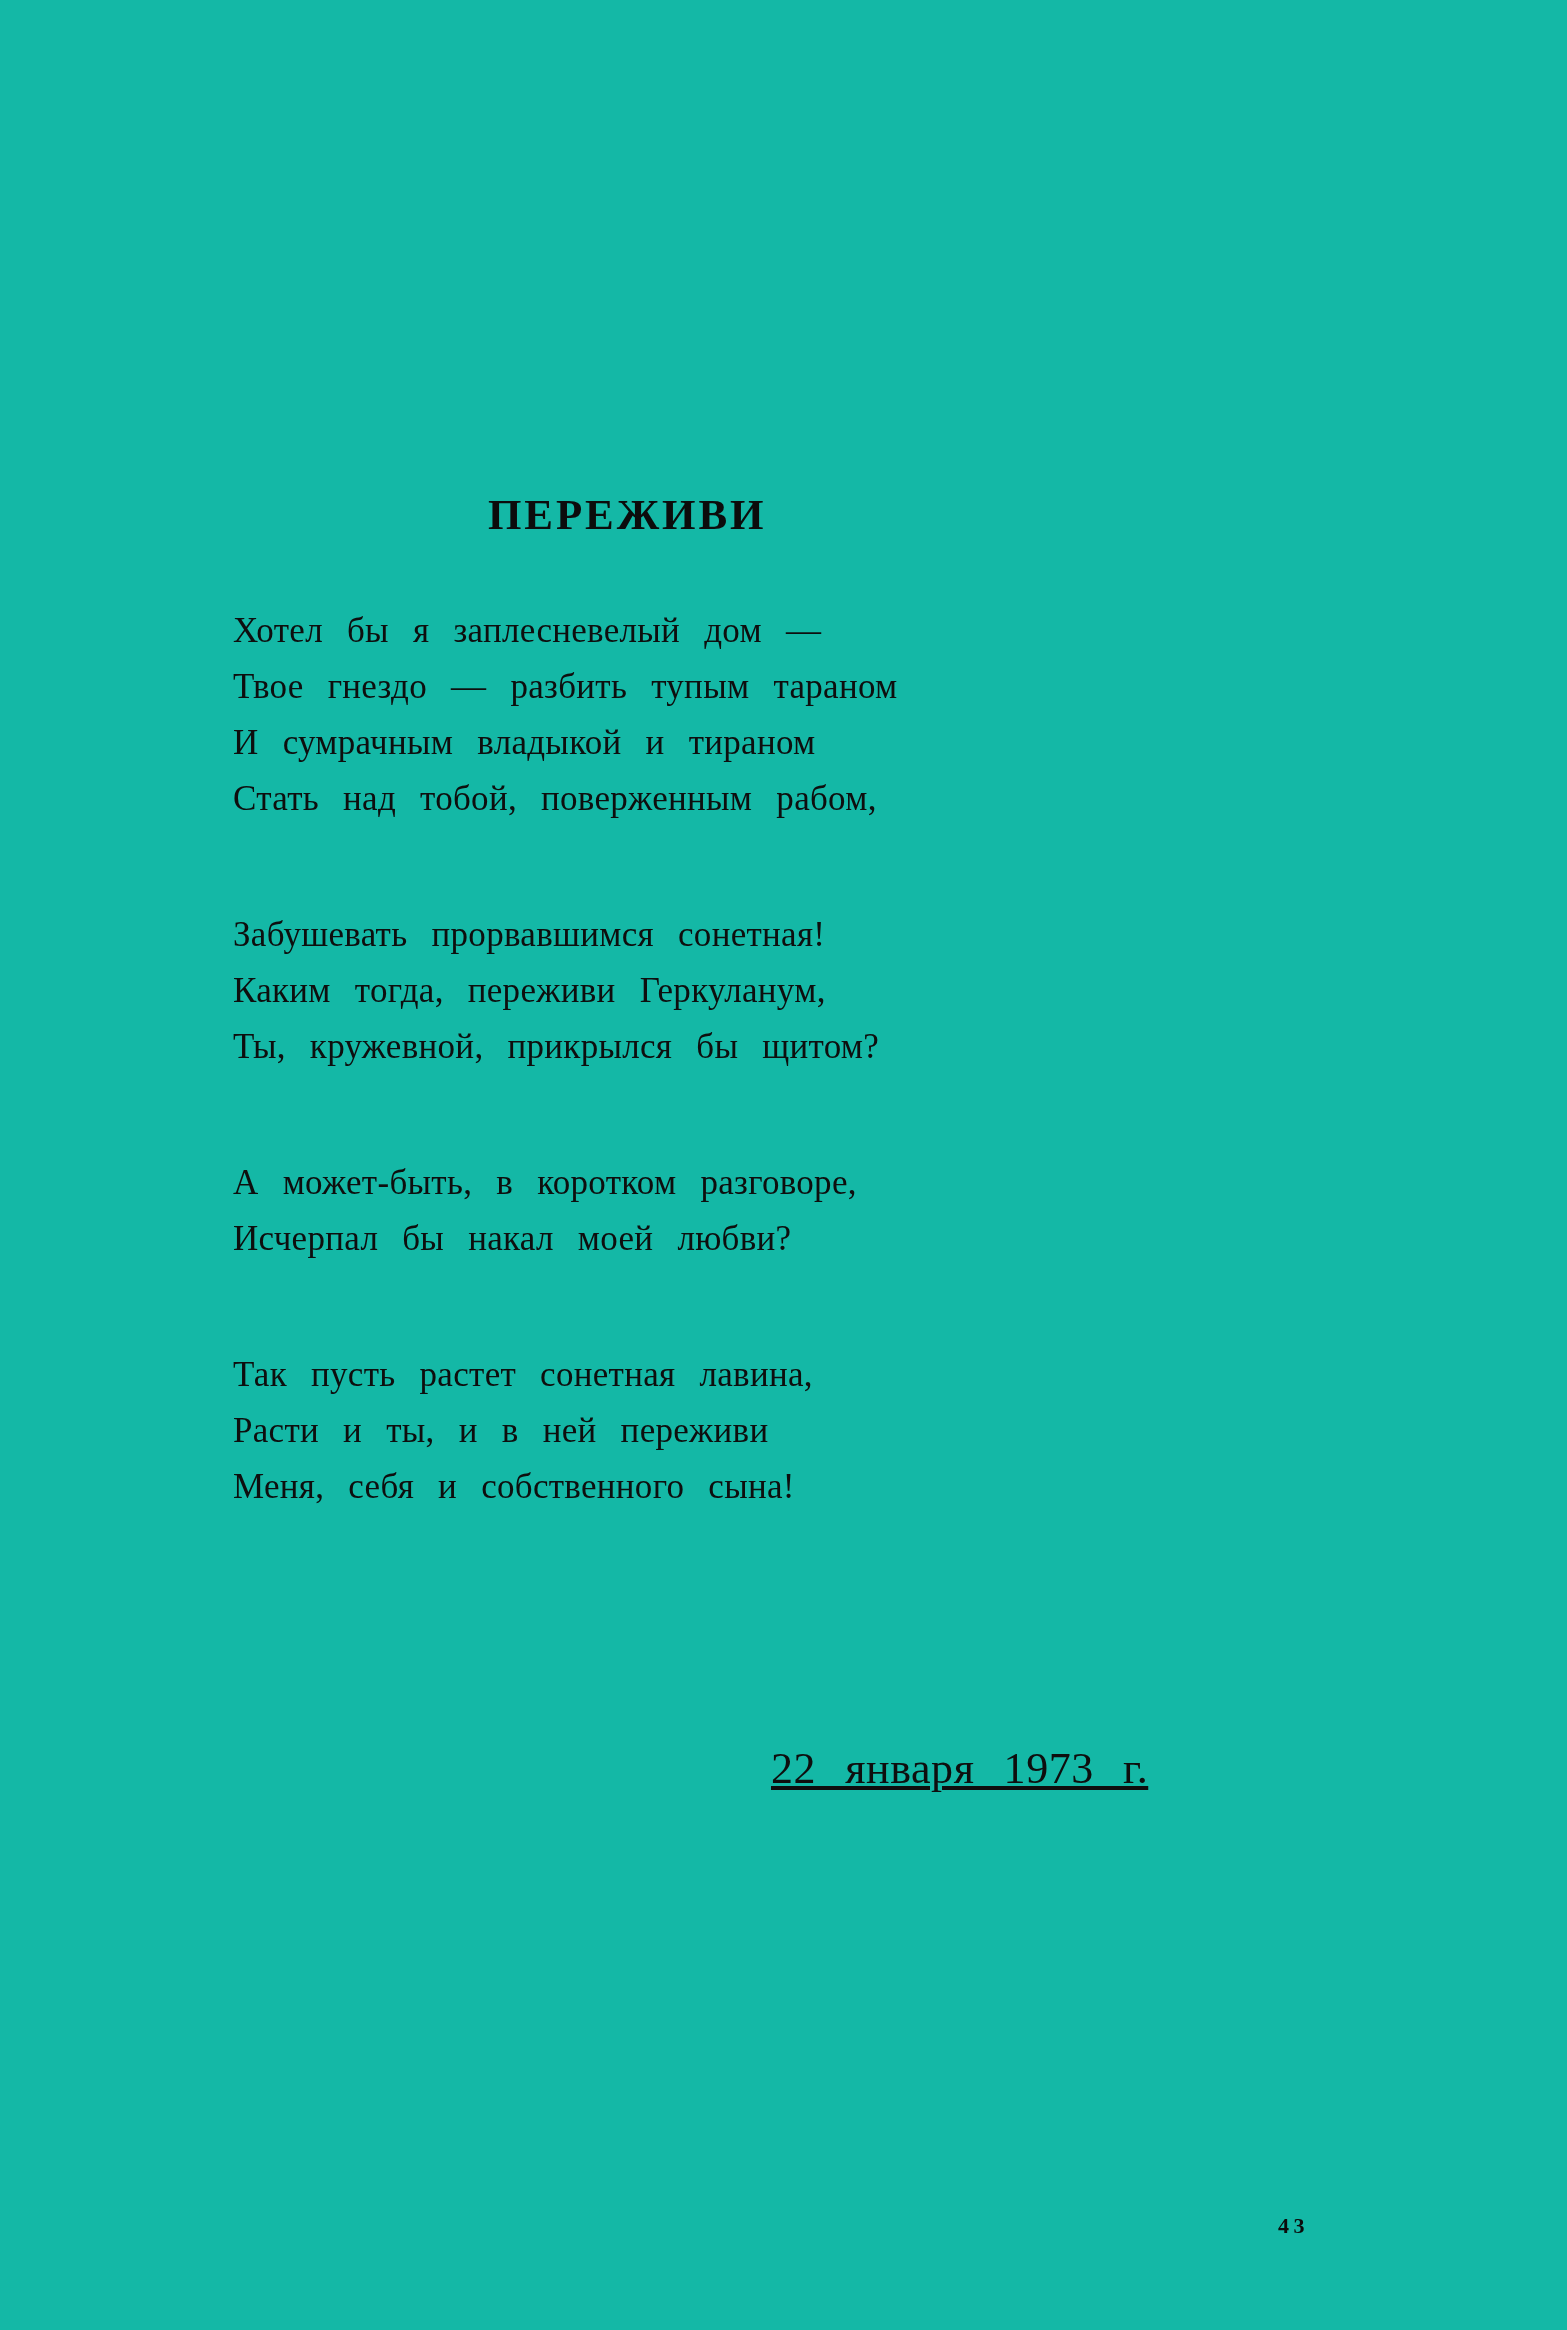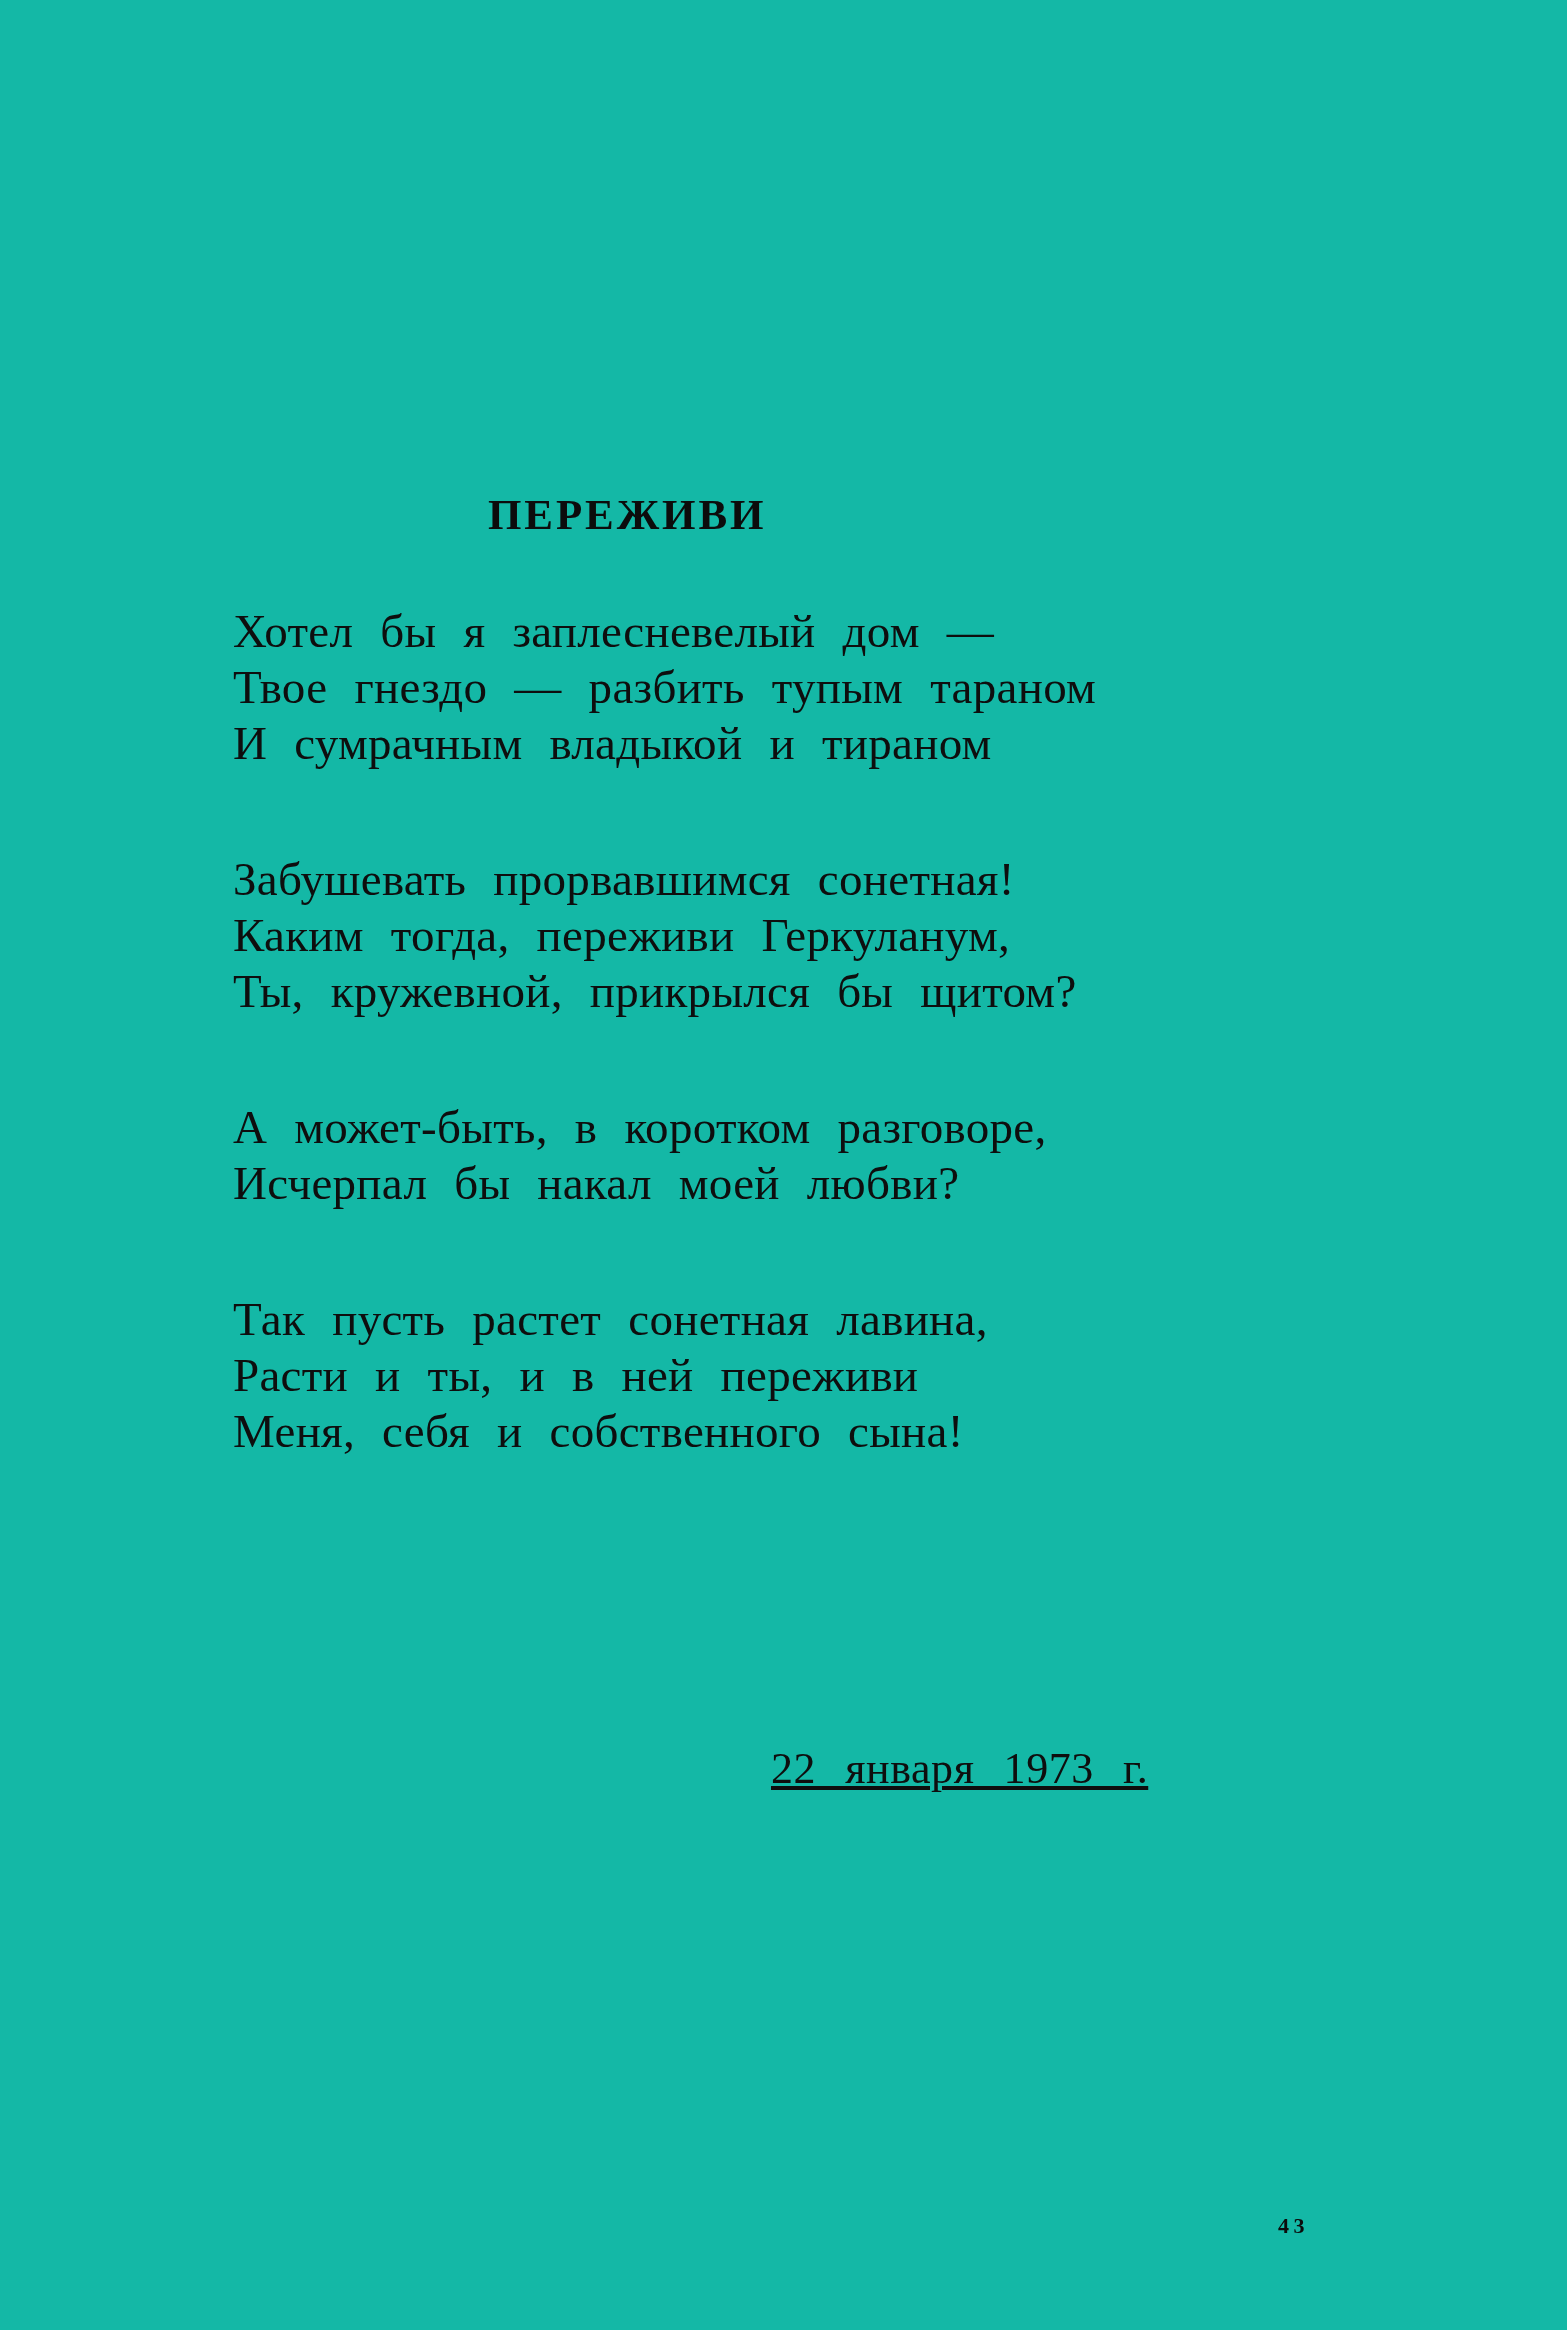--- a/index.html
+++ b/index.html
@@ -37,21 +37,21 @@
     left: 233px;
     top: 603px;
   }
   .stanza {
     margin: 0 0 80px 0;
     padding: 0;
   }
   .poem-line {
     margin: 0;
     padding: 0;
-    font-size: 47px;
+    font-size: 35px;
     line-height: 56px;
     letter-spacing: 0.3px;
     word-spacing: 15px;
     white-space: nowrap;
     color: #0e0e0e;
   }
   .poem-date {
     position: absolute;
     left: 771px;
     top: 1743px;
@@ -80,20 +80,21 @@
 <div class="page">
 
   <h1 class="poem-title">ПЕРЕЖИВИ</h1>
 
   <div class="poem">
 
     <div class="stanza">
       <p class="poem-line">Хотел бы я заплесневелый дом —</p>
       <p class="poem-line">Твое гнездо — разбить тупым тараном</p>
       <p class="poem-line">И сумрачным владыкой и тираном</p>
+      <p class="poem-line">Стать над тобой, поверженным рабом,</p>
     </div>
 
     <div class="stanza">
       <p class="poem-line">Забушевать прорвавшимся сонетная!</p>
       <p class="poem-line">Каким тогда, переживи Геркуланум,</p>
       <p class="poem-line">Ты, кружевной, прикрылся бы щитом?</p>
     </div>
 
     <div class="stanza">
       <p class="poem-line">А может-быть, в коротком разговоре,</p>

